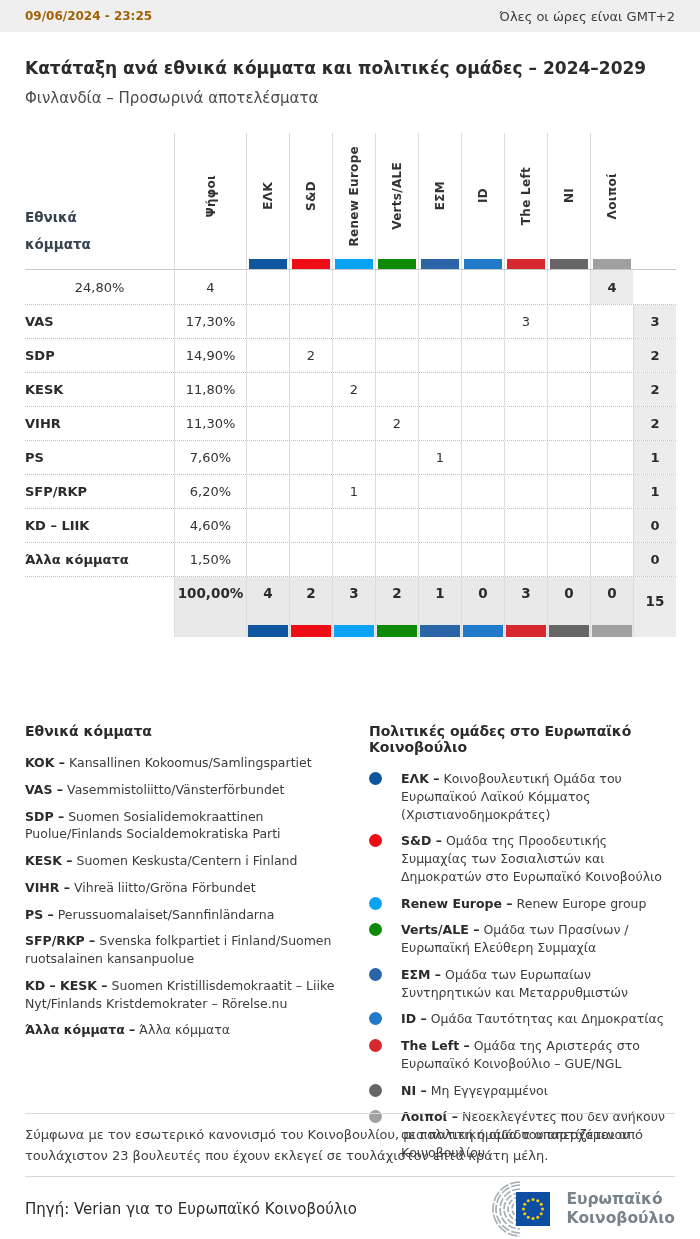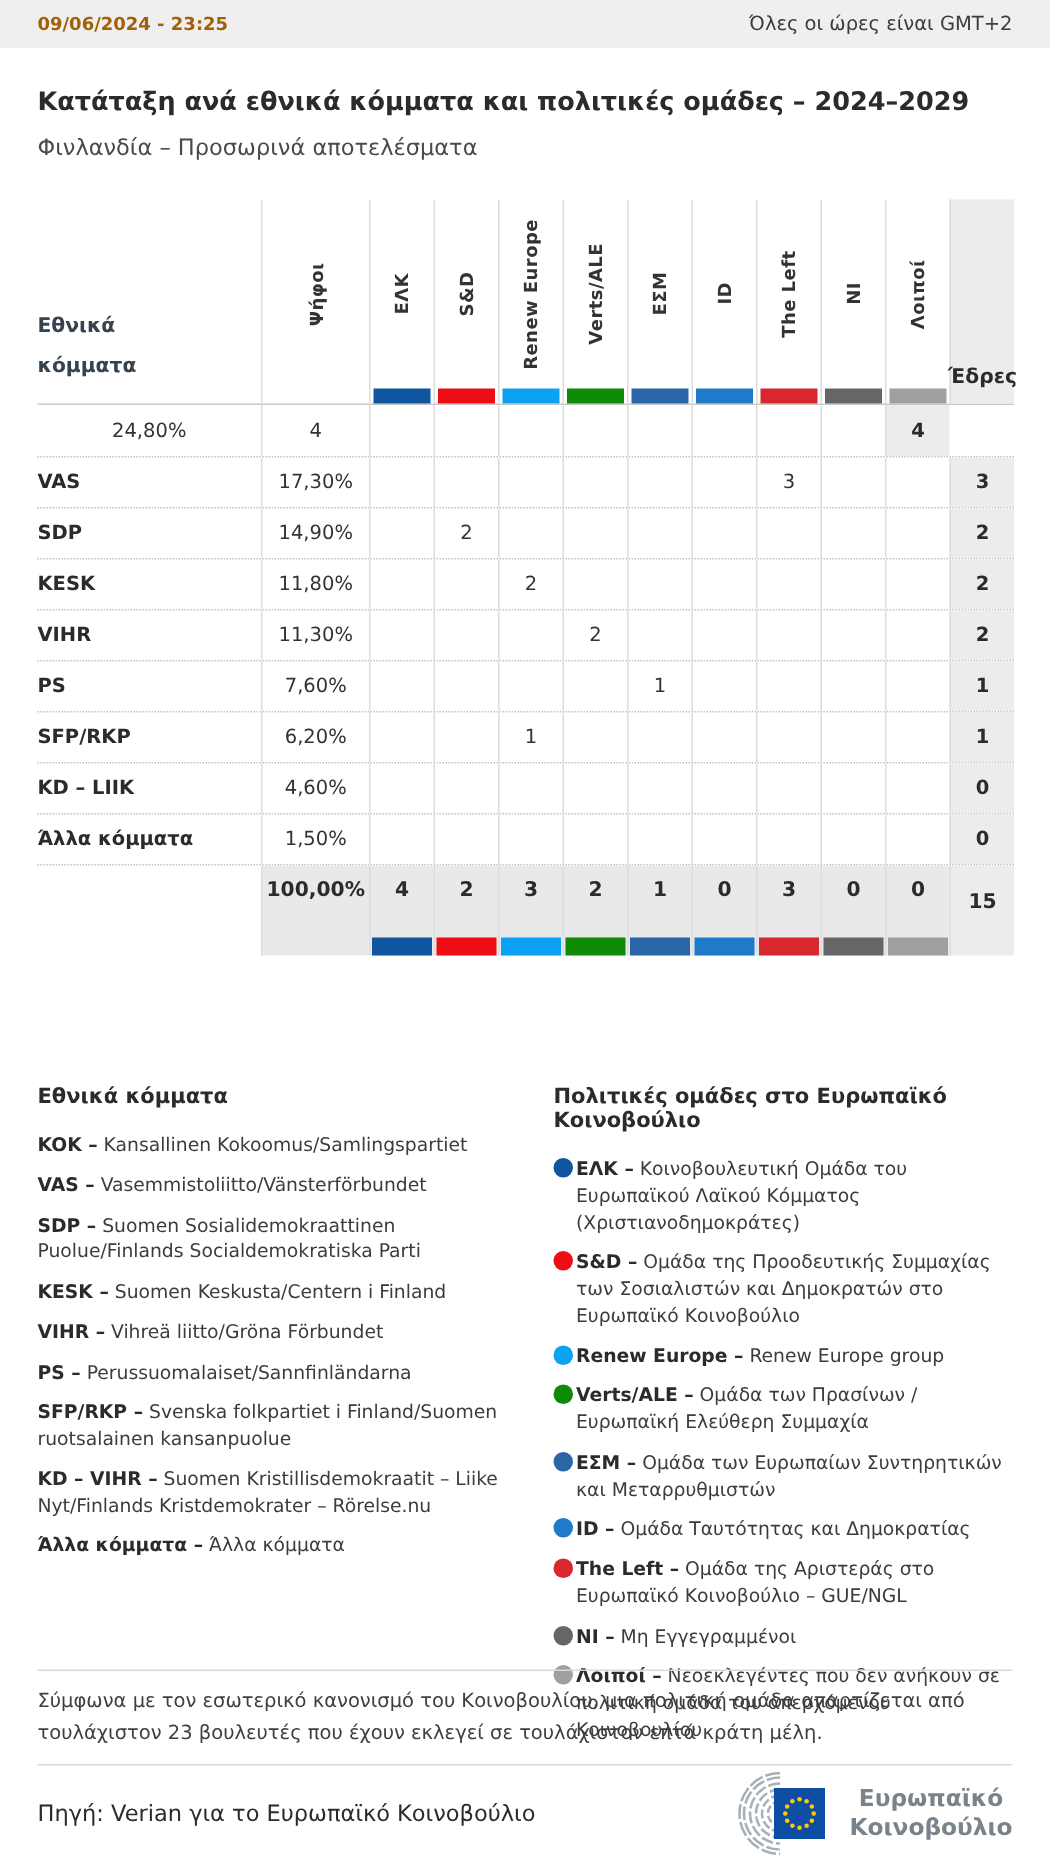--- a/index.html
+++ b/index.html
@@ -41,35 +41,35 @@
   .trow .tlabel { background:transparent; }
   .trow .tseats { background:#ececec; padding-bottom:12px; }
   .gbar2 { position:absolute; left:1px; right:1px; bottom:0; height:12px; }
   
   .legends { display:flex; margin:86px 25px 0; gap:6px; }
   .leg-left { width:338px; flex:0 0 338px; }
   .leg-right { flex:1; }
   .lh { font-weight:bold; font-size:14px; color:#2b2b2b; margin-bottom:15px; }
   .pl-item { font-size:12.5px; color:#3c3c3c; line-height:1.42; margin-bottom:9px; }
   .pl-item b { color:#2b2b2b; }
-  .gl-item { display:flex; gap:2px; margin-bottom:9px; }
+  .gl-item { display:flex; gap:19px; margin-bottom:9px; }
   .dot { width:13px; height:13px; border-radius:50%; flex:0 0 13px; margin-top:2px; }
   .gl-text { font-size:12.5px; color:#3c3c3c; line-height:1.42; }
   .gl-text b { color:#2b2b2b; }
   
   .hr1 { position:absolute; left:25px; right:25px; top:1113px; border-top:1px solid #d9d9d9; }
   .footnote { position:absolute; left:25px; right:32px; top:1124px; font-size:13px; color:#3f3f3f;
               line-height:1.65; }
   .hr2 { position:absolute; left:25px; right:25px; top:1176px; border-top:1px solid #d9d9d9; }
   .srcrow { position:absolute; left:25px; right:25px; top:1182px; height:54px; display:flex;
             align-items:center; justify-content:space-between; }
   .source { font-size:15px; color:#2b2b2b; }
   .source b { font-weight:normal; }
   .logo { display:flex; align-items:center; gap:8px; }
-  .logo-text { font-size:15.5px; font-weight:600; color:#78838c; line-height:1.22;text-align:center; }
+  .logo-text { font-size:15.5px; font-weight:600; color:#78838c; line-height:1.22; }
 </style>
 </head>
 <body>
 
 <div class="page">
 
   <div class="topbar">
     <span class="date">09/06/2024 - 23:25</span>
     <span class="tz">Όλες οι ώρες είναι GMT+2</span>
   </div>
@@ -117,23 +117,20 @@
           <span class="vlabel">The Left</span>
           <span class="gbar" style="background: rgb(215, 40, 47);"></span>
         </div>
       <div class="cell vcell">
           <span class="vlabel">NI</span>
           <span class="gbar" style="background: rgb(102, 102, 102);"></span>
         </div>
       <div class="cell vcell">
           <span class="vlabel">Λοιποί</span>
           <span class="gbar" style="background: rgb(160, 160, 160);"></span>
-        </div>
-      <div class="cell seats-h">
-          <span>Έδρες</span>
         </div>
     </div>
 
     <div class="row grid-cols">
       <div class="cell votes">24,80%</div>
       <div class="cell">4</div>
       <div class="cell"></div>
       <div class="cell"></div>
       <div class="cell"></div>
       <div class="cell"></div>
@@ -302,21 +299,21 @@
   <div class="legends">
     <div class="leg-left">
       <div class="lh">Εθνικά κόμματα</div>
       <div class="pl-item"><b>KOK –</b> <span>Kansallinen Kokoomus/Samlingspartiet</span></div>
       <div class="pl-item"><b>VAS –</b> <span>Vasemmistoliitto/Vänsterförbundet</span></div>
       <div class="pl-item"><b>SDP –</b> <span>Suomen Sosialidemokraattinen Puolue/Finlands Socialdemokratiska Parti</span></div>
       <div class="pl-item"><b>KESK –</b> <span>Suomen Keskusta/Centern i Finland</span></div>
       <div class="pl-item"><b>VIHR –</b> <span>Vihreä liitto/Gröna Förbundet</span></div>
       <div class="pl-item"><b>PS –</b> <span>Perussuomalaiset/Sannfinländarna</span></div>
       <div class="pl-item"><b>SFP/RKP –</b> <span>Svenska folkpartiet i Finland/Suomen ruotsalainen kansanpuolue</span></div>
-      <div class="pl-item"><b>KD – VIHR –</b> <span>Suomen Kristillisdemokraatit – Liike Nyt/Finlands Kristdemokrater – Rörelse.nu</span></div>
+      <div class="pl-item"><b>KD – KESK –</b> <span>Suomen Kristillisdemokraatit – Liike Nyt/Finlands Kristdemokrater – Rörelse.nu</span></div>
       <div class="pl-item"><b>Άλλα κόμματα –</b> <span>Άλλα κόμματα</span></div>
     </div>
     <div class="leg-right">
       <div class="lh">Πολιτικές ομάδες στο Ευρωπαϊκό Κοινοβούλιο</div>
       <div class="gl-item">
           <span class="dot" style="background: rgb(15, 85, 160);"></span>
           <div class="gl-text"><b>ΕΛΚ –</b> <span>Κοινοβουλευτική Ομάδα του Ευρωπαϊκού Λαϊκού Κόμματος (Χριστιανοδημοκράτες)</span></div>
         </div>
       <div class="gl-item">
           <span class="dot" style="background: rgb(238, 13, 20);"></span>

